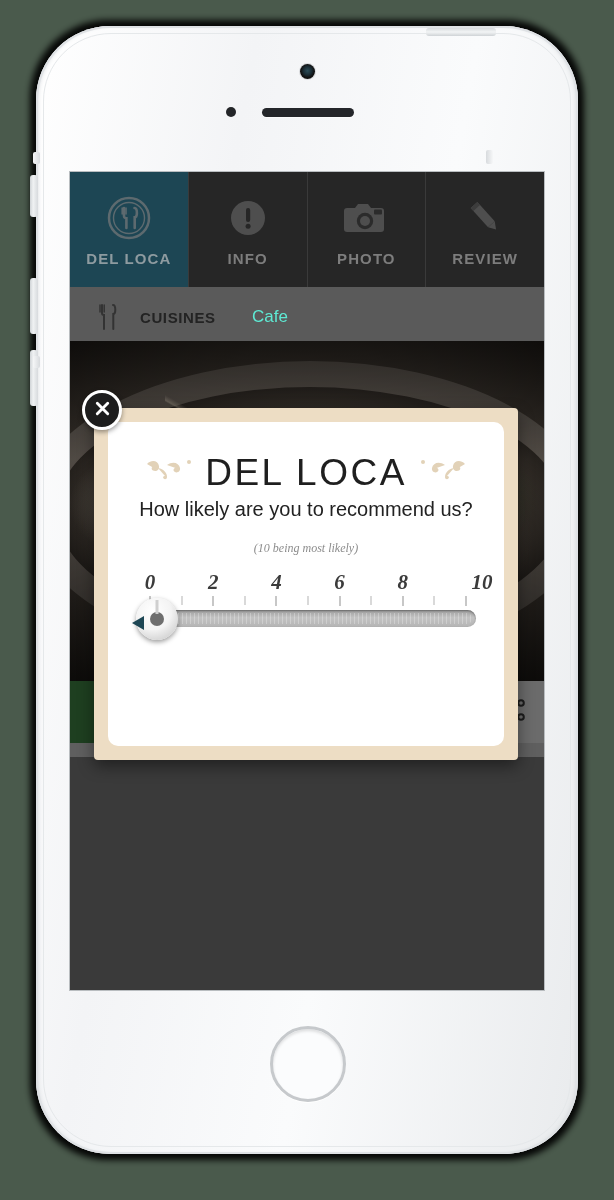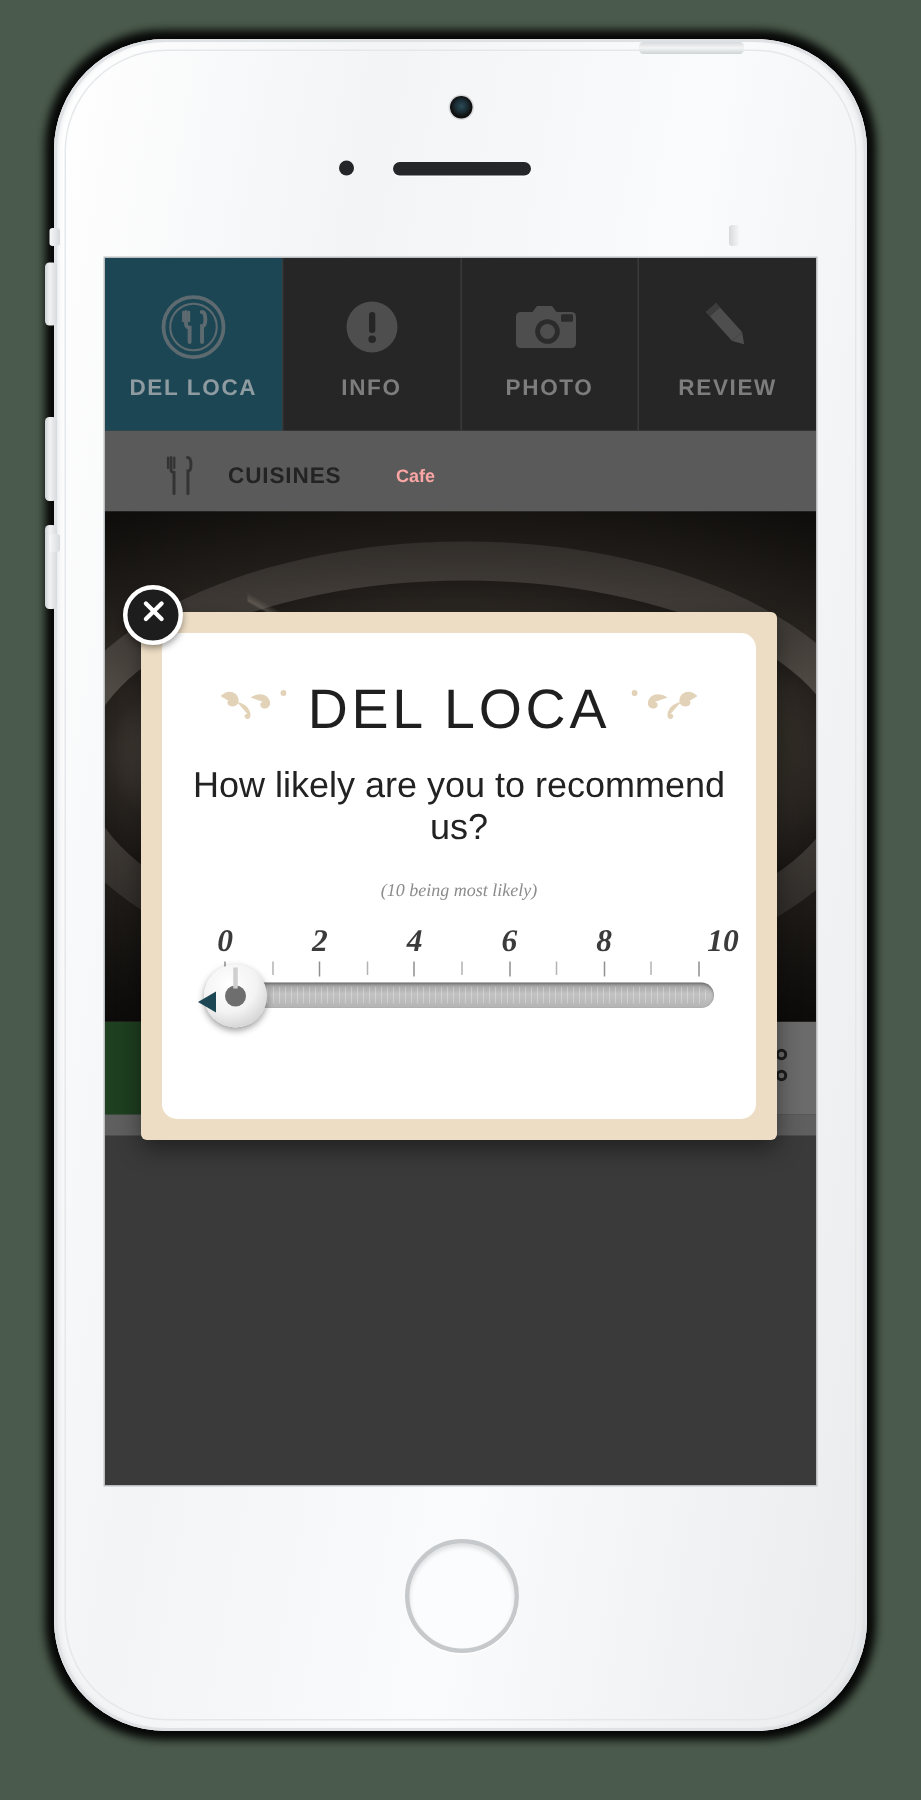--- a/index.html
+++ b/index.html
@@ -89,28 +89,28 @@
   .tab-label {
     margin-top: 6px; font-size: 15px; letter-spacing: 1.1px;
     color: #7d7d7d; font-weight: bold;
     font-family: "Liberation Sans", sans-serif;
   }
   .tab.active .tab-label { color: #8e9ba0; }
 
   
   .info-list { background: #5a5a5a; padding: 6px 0 0 0; }
   .info-row {
-    display: flex; align-items: center; height: 48px; padding: 0 0 0 40px;
+    display: flex; align-items: center; height: 48px; padding: 0 0 0 28px;
     color: #1e1e1e;
   }
   .info-icon { width: 42px; display: flex; align-items: center; color: #3a3a3a; }
   .info-label {
     width: 112px; font-size: 15px; font-weight: bold; letter-spacing: .6px; color: #232323;
   }
-  .info-value { font-size: 12px; color: #fca5a5; font-weight: bold; }
+  .info-value { font-size: 17px; color: #5eead4; }
 
   
   .hero {
     position: relative; height: 340px; overflow: hidden;
     background:
       radial-gradient(ellipse 150px 90px at 22% 48%, rgba(232,222,205,.55), transparent 70%),
       radial-gradient(ellipse 130px 80px at 58% 50%, rgba(96,58,38,.75), transparent 70%),
       radial-gradient(ellipse 150px 85px at 76% 46%, rgba(62,78,46,.8), transparent 72%),
       radial-gradient(ellipse 300px 170px at 50% 58%, rgba(180,170,155,.45), transparent 75%),
       radial-gradient(ellipse 420px 240px at 50% 50%, #6a6055 0%, #413a33 55%, #171411 100%),
@@ -171,21 +171,21 @@
   .brand-row { display: flex; align-items: center; justify-content: center; gap: 14px; }
   .brand-title {
     font-size: 37px; letter-spacing: 2.5px; color: #1f1f1f;
     font-family: "Liberation Sans", sans-serif; font-weight: 300;
   }
   .flourish { color: #e0cfb4; }
   .headline {
     margin-top: 20px; font-size: 25px; font-weight: bold; color: #111;
     text-align: center; line-height: 1.18;
   }
-  .subline { margin-top: 16px; font-size: 24px; color: #222; text-align: center; }
+  .subline { margin-top: 4px; font-size: 20px; color: #222; text-align: center; }
   .hint {
     margin-top: 20px; font-size: 12px; color: #8c8c8c;
     font-family: "Liberation Serif", serif; font-style: italic;
   }
 
   
   .slider-area { position: relative; width: 340px; margin-top: 14px; height: 76px; }
   .scale-labels { position: relative; height: 26px; }
   .scale-labels span {
     position: absolute; transform: translateX(-50%);

